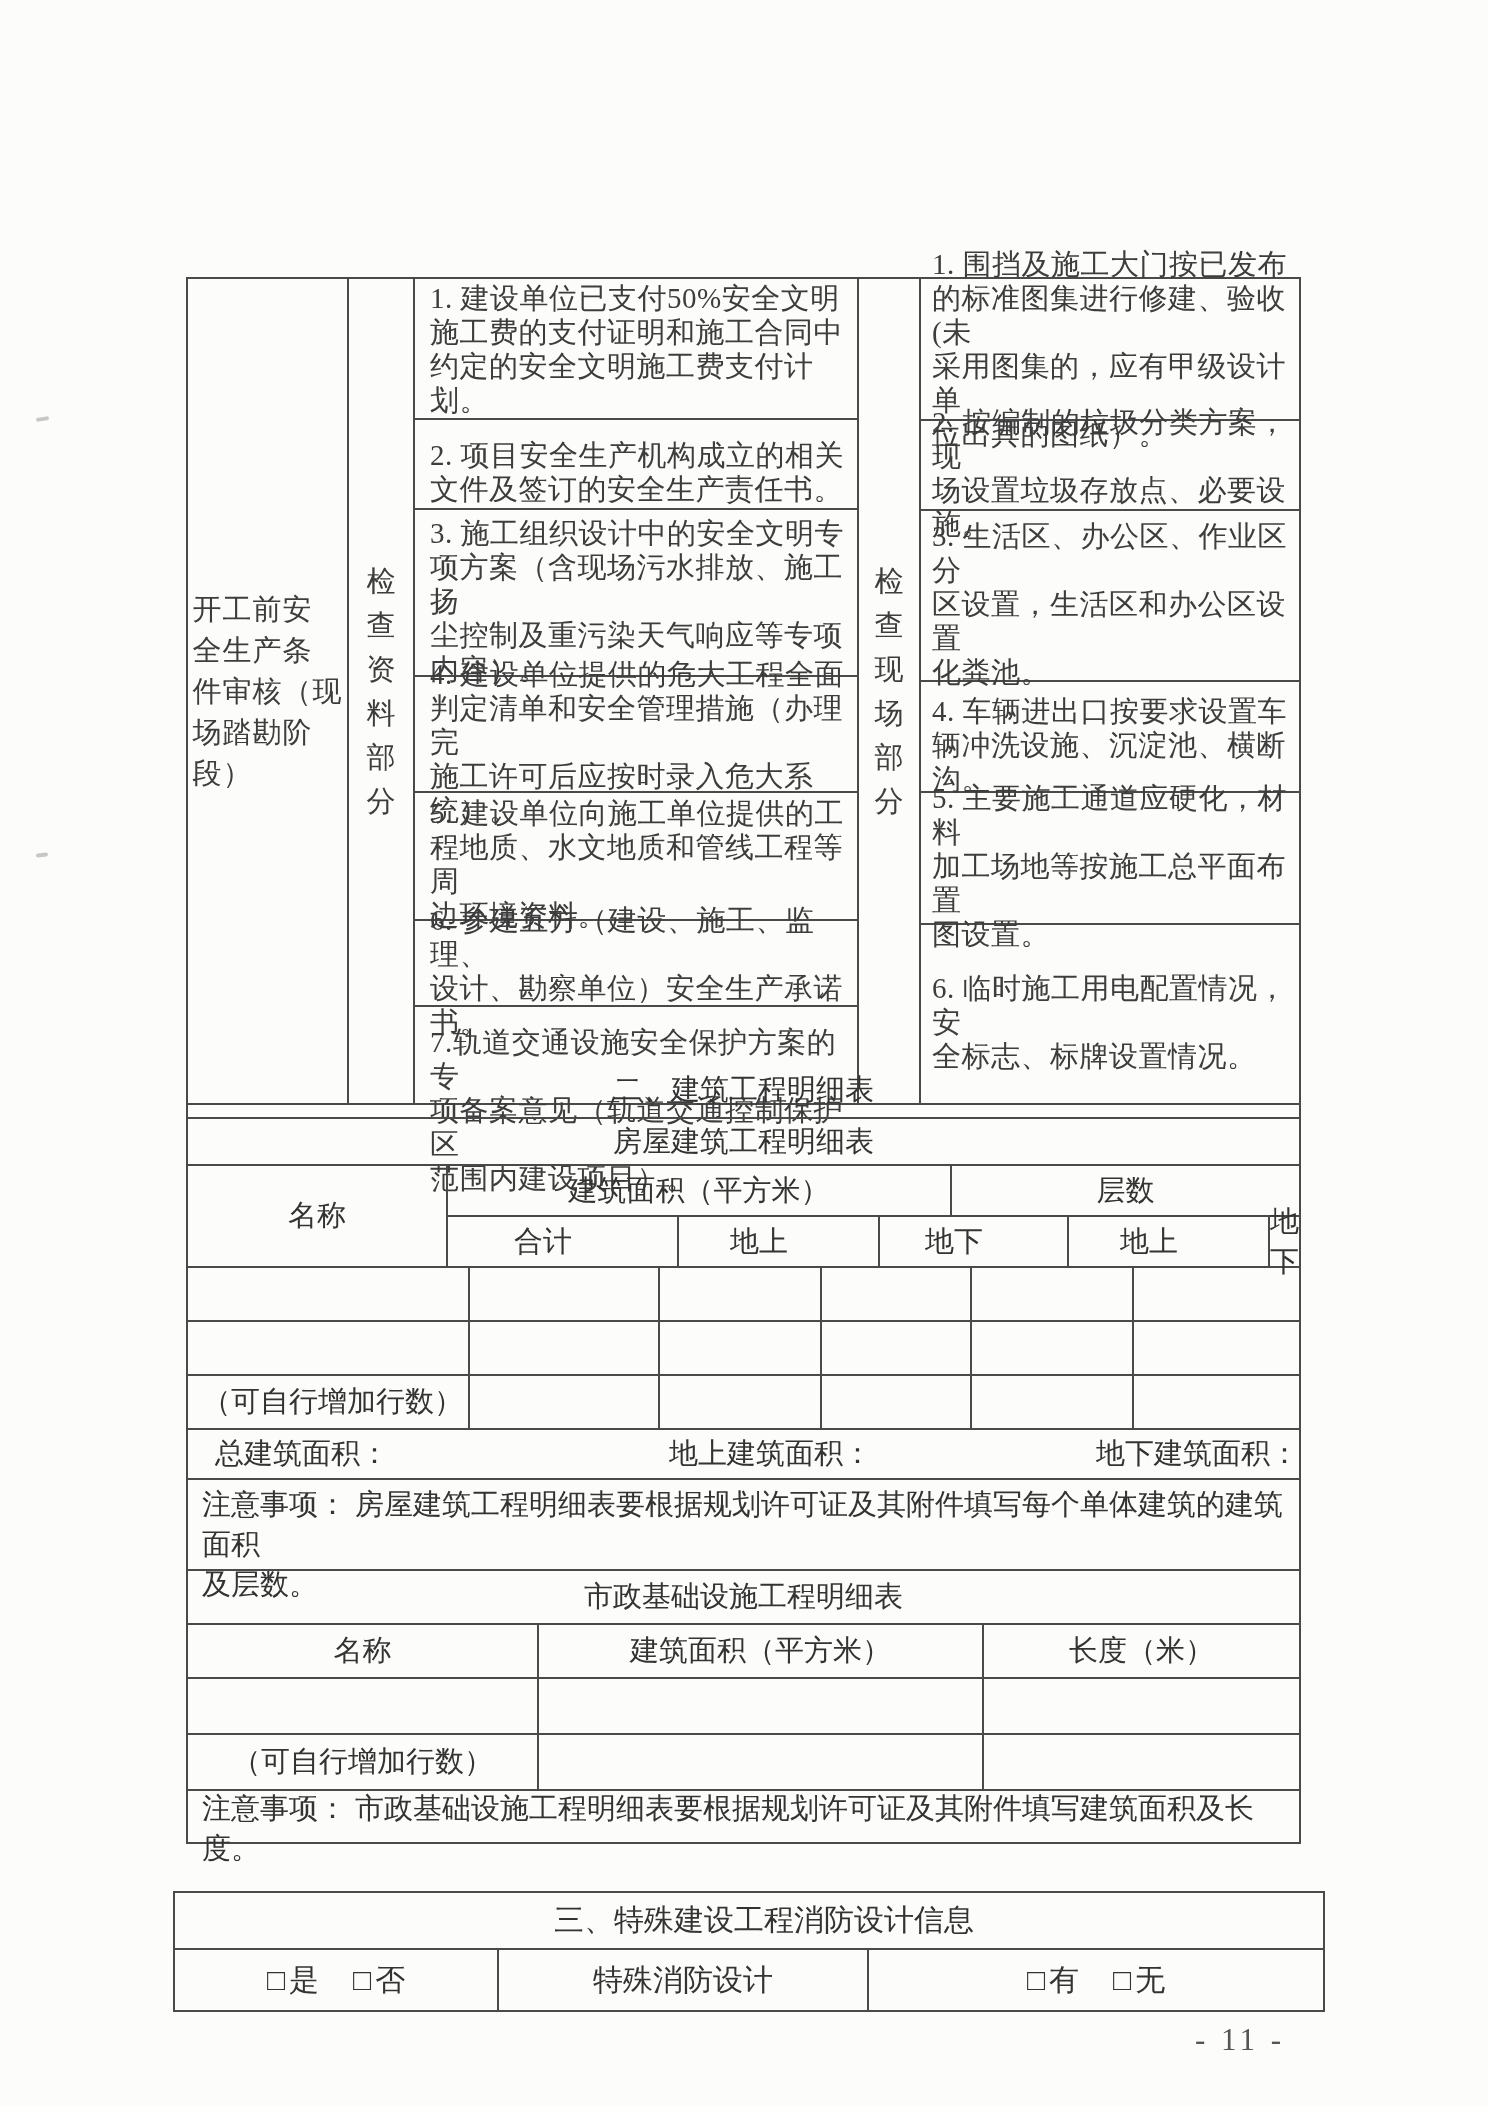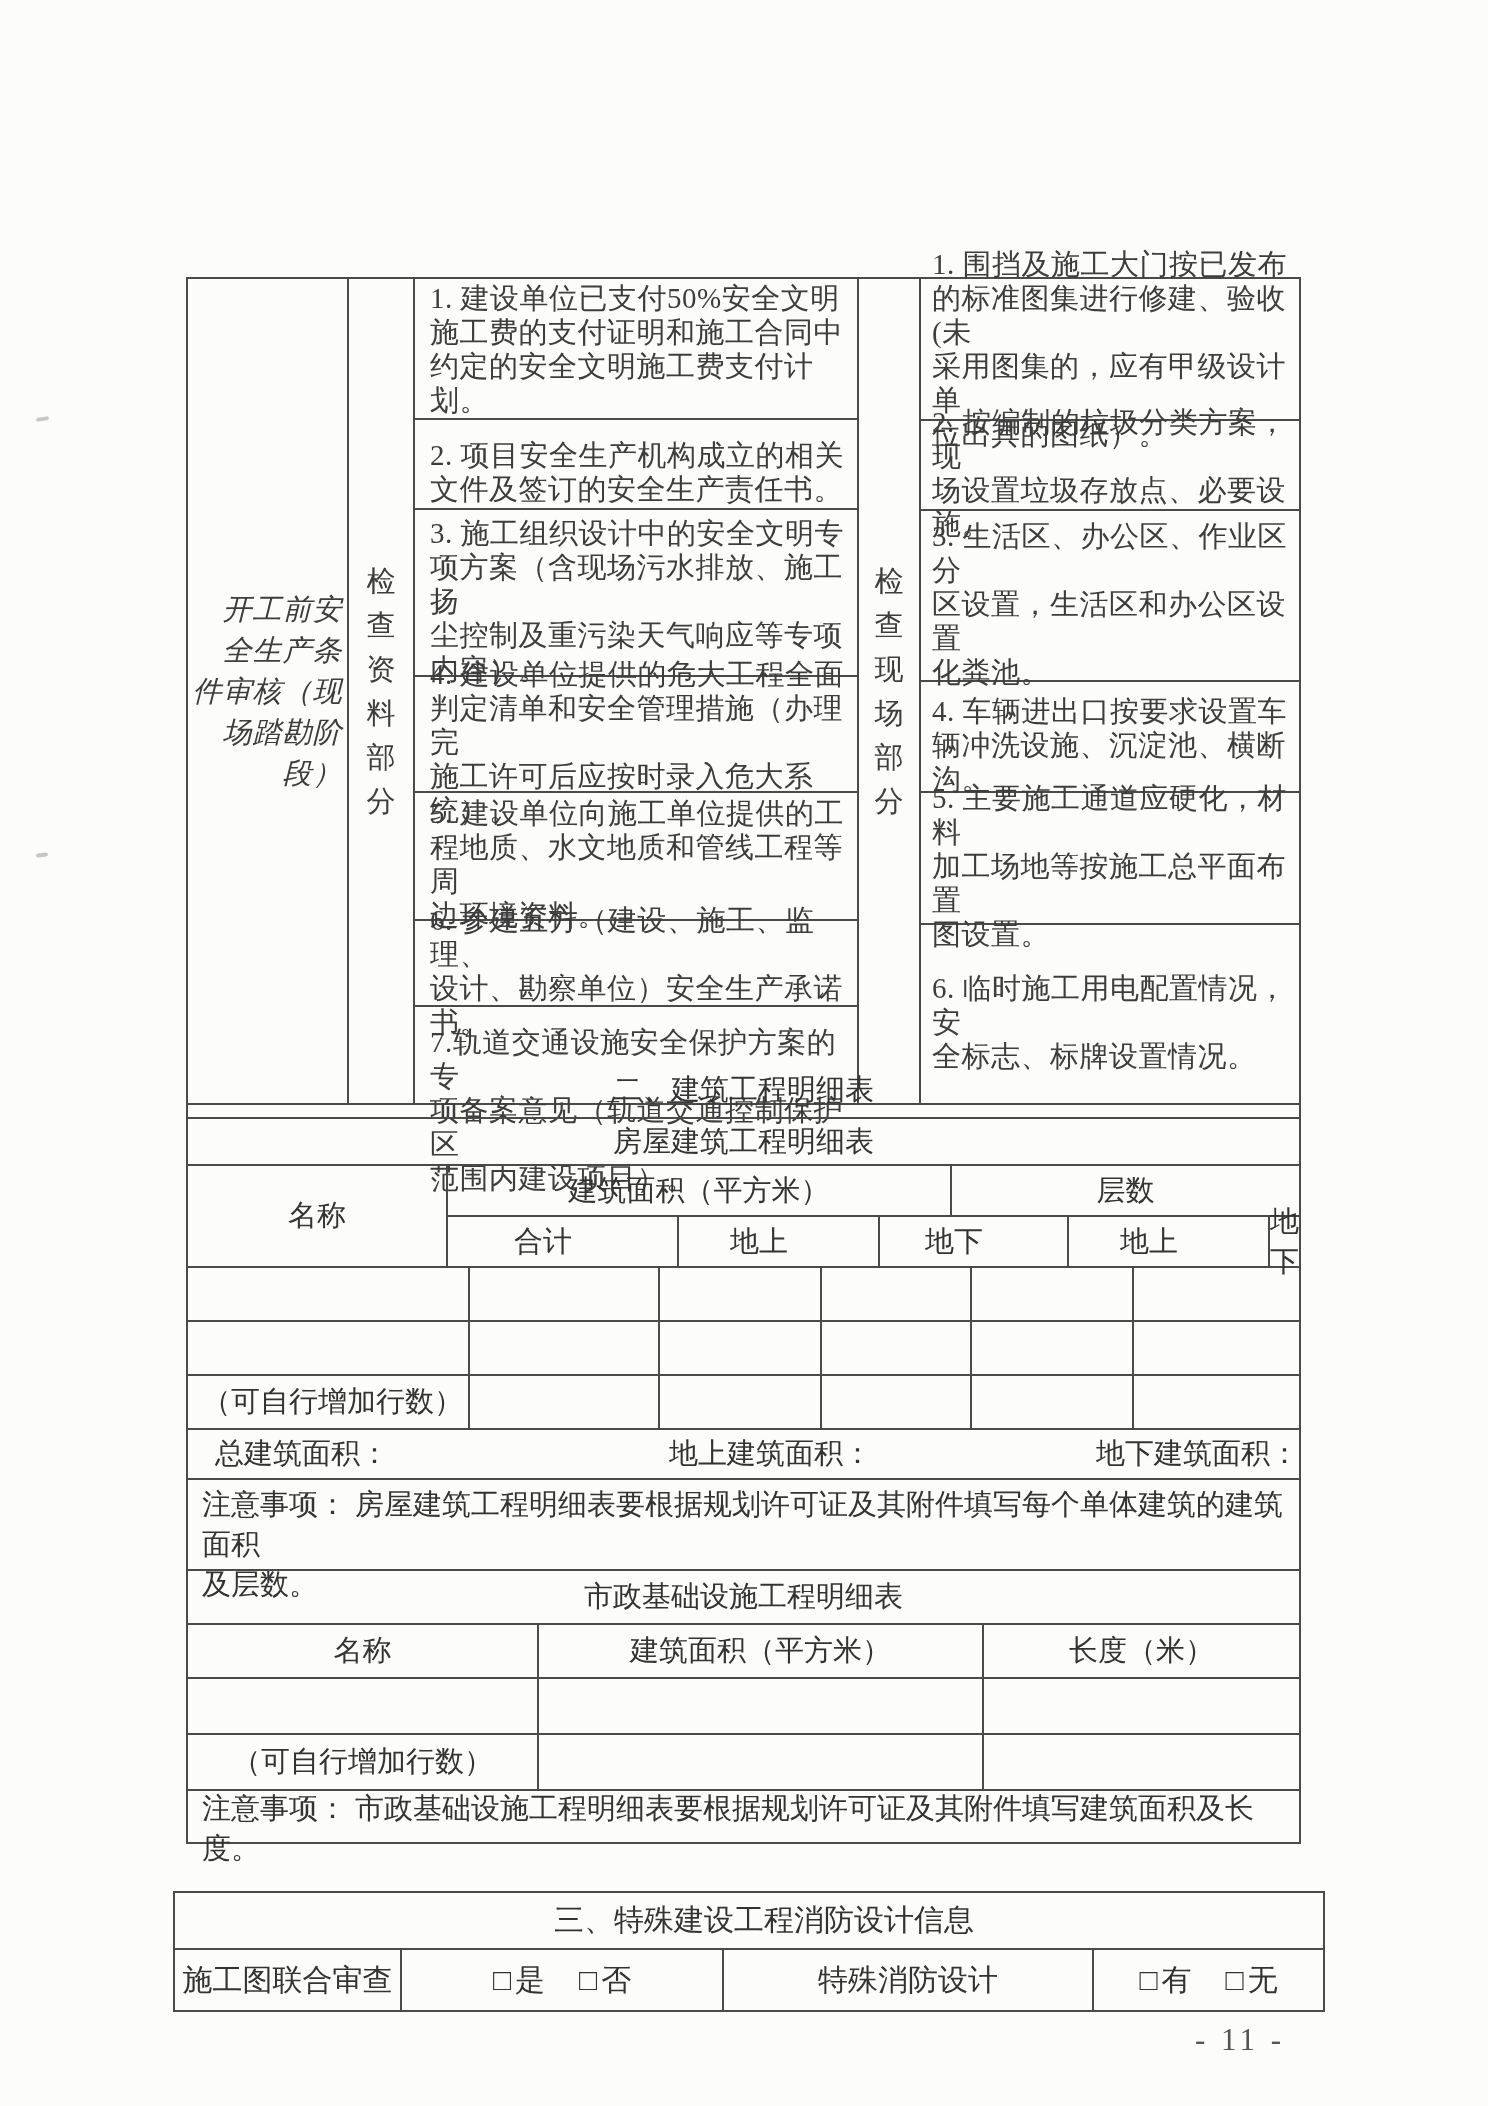--- a/index.html
+++ b/index.html
@@ -23,21 +23,21 @@
   }
   .rt-col{box-sizing:border-box;display:flex;flex-direction:column;gap:16px;}
   .rt-col + .rt-col{border-left:2px solid #4a4a4a;}
   .col-stage{width:159px;align-items:center;justify-content:center;}
   .col-vlabel-a{width:66px;align-items:center;justify-content:center;}
   .col-items-a{width:444px;}
   .col-vlabel-b{width:62px;align-items:center;justify-content:center;}
   .col-items-b{flex:1;}
   .stage-text{
     font-size:29px;line-height:41px;letter-spacing:1px;
-    white-space:pre-line;text-align:right;font-style:italic;
+    white-space:pre-line;text-align:left;
   }
   .vlabel{
     width:30px;font-size:29px;line-height:44px;
     text-align:center;word-break:break-all;
   }
   .item-cell{
     box-sizing:border-box;
     display:flex;flex-direction:column;justify-content:center;
     padding:2px 8px 2px 15px;
     font-size:29px;line-height:34px;letter-spacing:0.5px;
@@ -277,23 +277,20 @@
     <div class="dt-row notice2-row">
       <div class="notice-text" style="padding-top:0;padding-bottom:0;display:flex;align-items:center;margin-top:22px;">注意事项：  市政基础设施工程明细表要根据规划许可证及其附件填写建筑面积及长度。</div>
     </div>
   </div>
 
   <div class="fire-table sans">
     <div class="fire-header">
       <span>三、特殊建设工程消防设计信息</span>
     </div>
     <div class="fire-row">
-      <div class="fire-cell fc1">
-        <span>施工图联合审查</span>
-      </div>
       <div class="fire-cell fc2">
         <span class="cb-group">
           <span class="cb">□</span>
           <span>是</span>
         </span>
         <span class="cb-group">
           <span class="cb">□</span>
           <span>否</span>
         </span>
       </div>

